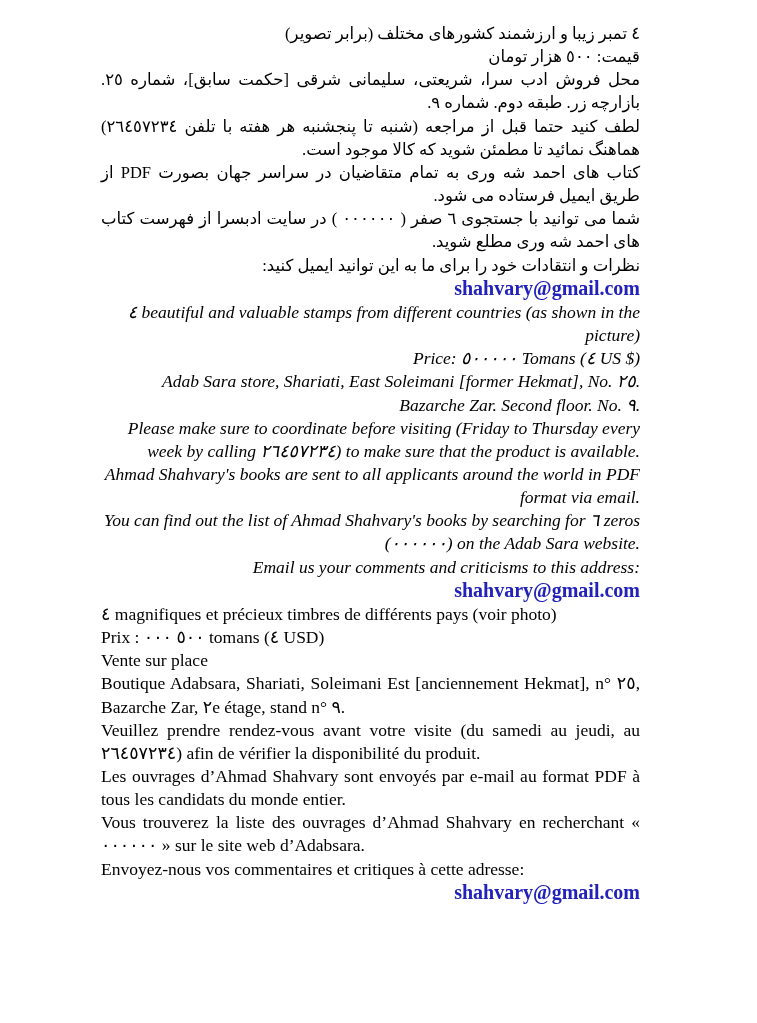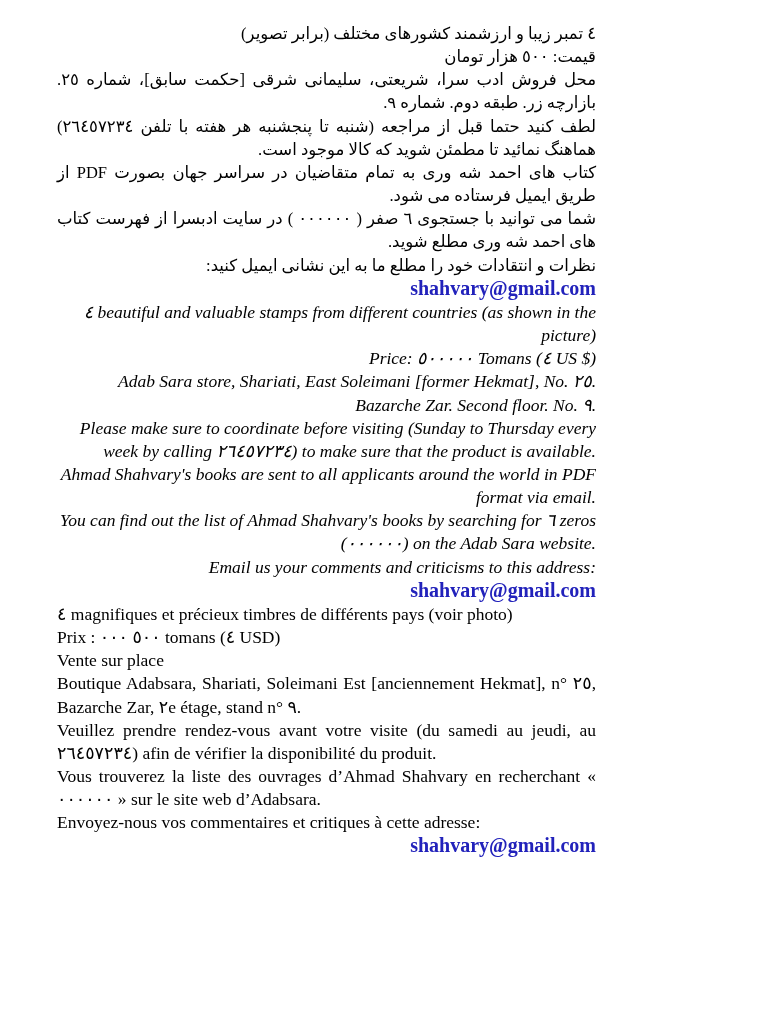--- a/index.html
+++ b/index.html
@@ -12,20 +12,21 @@
     padding: 0;
     background: #ffffff;
   }
   .page {
     position: relative;
     width: 650px;
     height: 1023px;
     background: var(--page-bg, #ffffff);
     overflow: hidden;
     box-sizing: border-box;
+    margin-left: 44px;
   }
   .content {
     padding: 22px 54px 0 57px;
     color: var(--text-color, #000);
     font-family: "Liberation Serif", "DejaVu Sans", serif;
     font-size: 17.5px;
     line-height: 23.15px;
   }
   p { margin: 0; }
   .fa {
@@ -55,40 +56,41 @@
 <div class="page">
   <div class="content">
 
     <div>
       <p class="fa right-only" lang="fa" dir="rtl">٤ تمبر زیبا و ارزشمند کشورهای مختلف (برابر تصویر)</p>
       <p class="fa right-only" lang="fa" dir="rtl">قیمت: ٥٠٠ هزار تومان</p>
       <p class="fa" lang="fa" dir="rtl">محل فروش ادب سرا، شریعتی، سلیمانی شرقی [حکمت سابق]، شماره ٢٥. بازارچه زر. طبقه دوم. شماره ٩.</p>
       <p class="fa" lang="fa" dir="rtl"><span>لطف کنید حتما قبل از مراجعه (شنبه تا پنجشنبه هر هفته با تلفن </span><b>٢٦٤٥٧٢٣٤</b><span>) هماهنگ نمائید تا مطمئن شوید که کالا موجود است.</span></p>
       <p class="fa" lang="fa" dir="rtl"><b>کتاب های احمد شه وری</b><span> به تمام متقاضیان در سراسر جهان </span><b>بصورت PDF</b><span> </span><b>از طریق ایمیل</b><span> فرستاده می شود.</span></p>
       <p class="fa" lang="fa" dir="rtl"><span>شما می توانید با جستجوی </span><b>٦ صفر</b><span> ( ٠٠٠٠٠٠ ) </span><b>در</b><span> سایت ادبسرا از فهرست کتاب های احمد شه وری مطلع شوید.</span></p>
-      <p class="fa right-only" lang="fa" dir="rtl">نظرات و انتقادات خود را مطلع ما به این نشانی ایمیل کنید:</p>
+      <p class="fa right-only" lang="fa" dir="rtl">نظرات و انتقادات خود را برای ما به این توانید ایمیل کنید:</p>
       <p class="email-line"><a class="email-link">shahvary@gmail.com</a></p>
     </div>
 
     <div>
       <p class="en" lang="en">٤ beautiful and valuable stamps from different countries (as shown in the picture)</p>
       <p class="en" lang="en">Price: ٥٠٠٠٠٠ Tomans (٤ US $)</p>
       <p class="en" lang="en">Adab Sara store, Shariati, East Soleimani [former Hekmat], No. ٢٥. Bazarche Zar. Second floor. No. ٩.</p>
-      <p class="en" lang="en">Please make sure to coordinate before visiting (Sunday to Thursday every week by calling ٢٦٤٥٧٢٣٤) to make sure that the product is available.</p>
+      <p class="en" lang="en">Please make sure to coordinate before visiting (Friday to Thursday every week by calling ٢٦٤٥٧٢٣٤) to make sure that the product is available.</p>
       <p class="en" lang="en">Ahmad Shahvary's books are sent to all applicants around the world in PDF format via email.</p>
       <p class="en" lang="en">You can find out the list of Ahmad Shahvary's books by searching for ٦ zeros (٠٠٠٠٠٠) on the Adab Sara website.</p>
       <p class="en" lang="en">Email us your comments and criticisms to this address:</p>
       <p class="email-line"><a class="email-link">shahvary@gmail.com</a></p>
     </div>
 
     <div>
       <p class="fr" lang="fr">٤ magnifiques et précieux timbres de différents pays (voir photo)</p>
       <p class="fr" lang="fr">Prix : ٥٠٠ ٠٠٠ tomans (٤ USD)</p>
       <p class="fr" lang="fr">Vente sur place</p>
       <p class="fr" lang="fr">Boutique Adabsara, Shariati, Soleimani Est [anciennement Hekmat], n° ٢٥, Bazarche Zar, ٢e étage, stand n° ٩.</p>
       <p class="fr" lang="fr">Veuillez prendre rendez-vous avant votre visite (du samedi au jeudi, au ٢٦٤٥٧٢٣٤) afin de vérifier la disponibilité du produit.</p>
+      <p class="fr" lang="fr">Les ouvrages d’Ahmad Shahvary sont envoyés par e-mail au format PDF à tous les candidats du monde entier.</p>
       <p class="fr" lang="fr">Vous trouverez la liste des ouvrages d’Ahmad Shahvary en recherchant « ٠٠٠٠٠٠ » sur le site web d’Adabsara.</p>
       <p class="fr" lang="fr">Envoyez-nous vos commentaires et critiques à cette adresse:</p>
       <p class="email-line"><a class="email-link">shahvary@gmail.com</a></p>
     </div>
 
   </div>
 </div>
 
 </body></html>

